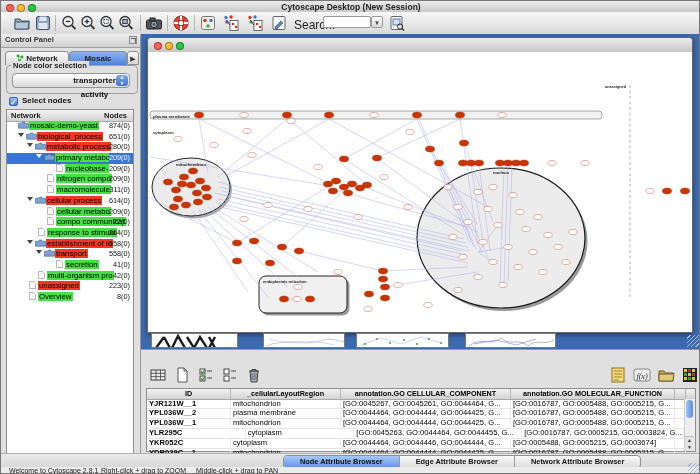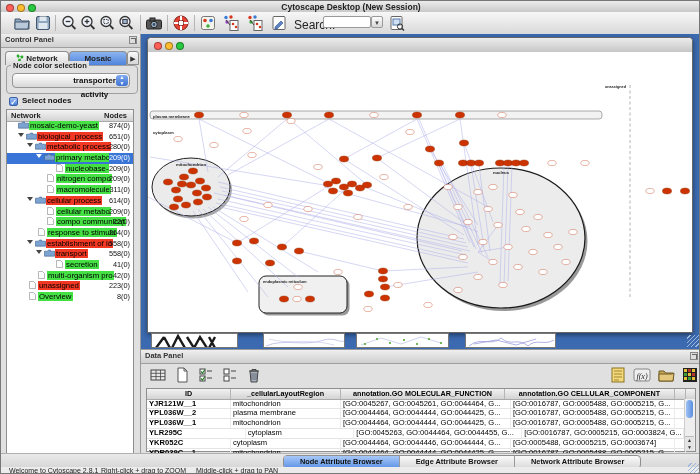--- a/index.html
+++ b/index.html
@@ -484,24 +484,20 @@
     </div>
     <div class="bgfrag" style="left:324px;width:91px">
       <svg width="91" height="15" viewBox="0 0 91 15">
           <path d="M3 12C15 2 25 13 35 4 45 13 52 3 62 12 70 4 78 12 88 6M8 10L30 6L50 11L70 5" stroke="#8f8fd8" stroke-width=".7" fill="none"></path>
         </svg>
     </div>
     <div class="grip" style="right:2px;bottom:2px"></div>
   </div>
 
   <div class="dpanel">
-    <div class="panelhdr">
-      <span>Data Panel</span>
-      <span class="floatico"></span>
-    </div>
     <div class="dptools">
       <span class="dpicon" style="left:6px"><svg viewBox="0 0 20 20">
             <rect x="3" y="5" width="14" height="10" fill="#e8e8e8" stroke="#444"></rect>
             <path d="M3 8.3h14M3 11.6h14M8 5v10M12.5 5v10" stroke="#444" stroke-width=".8"></path>
           </svg></span>
       <span class="dpicon" style="left:30px"><svg viewBox="0 0 20 20">
             <path d="M6 3h6l3 3v11H6z" fill="#fff" stroke="#555"></path>
             <path d="M12 3v3h3" fill="none" stroke="#555"></path>
           </svg></span>
       <span class="dpicon" style="left:54px"><svg viewBox="0 0 20 20">
@@ -544,22 +540,22 @@
               <rect x="4" y="12" width="3" height="3" fill="#e3c23a"></rect>
               <rect x="8" y="12" width="3" height="3" fill="#3aa03a"></rect>
               <rect x="12" y="12" width="3" height="3" fill="#e3c23a"></rect>
             </g>
           </svg></span>
     </div>
     <div class="dtable">
       <div class="dthead" id="dp-head">
           <div class="hc" style="width: 84px;">ID</div>
           <div class="hc" style="width: 110px;">_cellularLayoutRegion</div>
+          <div class="hc" style="width: 170px;">annotation.GO CELLULAR_COMPONENT</div>
           <div class="hc" style="width: 164px;">annotation.GO MOLECULAR_FUNCTION</div>
-          <div class="hc" style="width: 170px;">annotation.GO CELLULAR_COMPONENT</div>
           <div class="hc" style="width: 11px;"></div>
         </div>
       <div id="dp-rows">
           <div class="dtrow">
             <div class="dc id" style="width: 84px;">YJR121W__1</div>
             <div class="dc" style="width: 110px;">mitochondrion</div>
             <div class="dc" style="width: 170px;">[GO:0045267, GO:0045261, GO:0044464, G...</div>
             <div class="dc" style="width: 164px;">[GO:0016787, GO:0005488, GO:0005215, G...</div>
             <div class="dc" style="width: 11px;"></div>
           </div>

